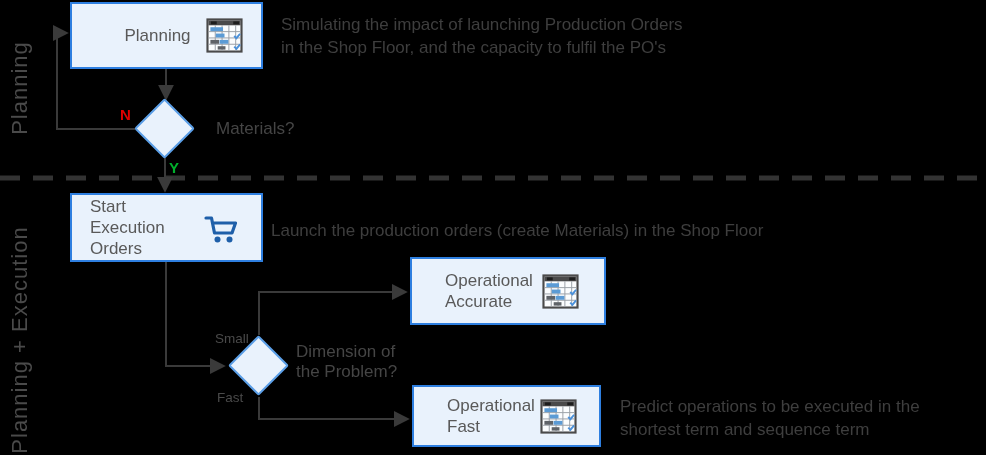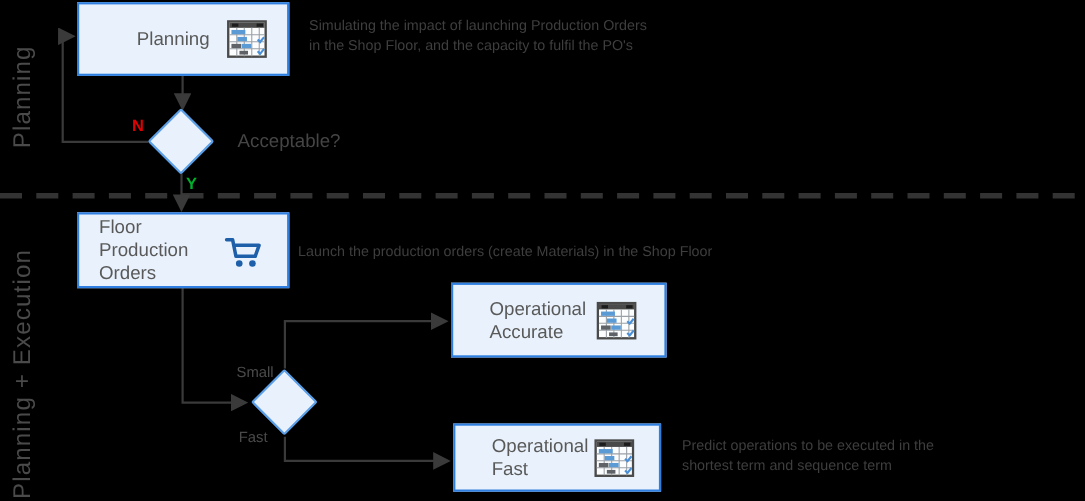--- a/index.html
+++ b/index.html
@@ -25,21 +25,21 @@
   .box-fast{left:412px;top:385px;width:189px;height:62px;justify-content:space-between;padding:0 22px 0 33px;}
   .diamond{
     position:absolute;width:43px;height:43px;box-sizing:border-box;background:#e9f2fc;
     border:2px solid #5b9ee6;transform:rotate(45deg);border-radius:2px;
   }
   .diamond-acceptable{left:143px;top:107px;}
   .diamond-dimension{left:237px;top:344px;}
   .question{position:absolute;color:#454545;font-size:17px;line-height:1.18;white-space:pre-line;}
   .q-acceptable{left:216px;top:119px;}
   .q-dimension{left:296px;top:342px;}
-  .note{position:absolute;color:#3e3e3e;font-size:13px;line-height:1.35;white-space:pre-line;}
+  .note{position:absolute;color:#3e3e3e;font-size:17px;line-height:1.35;white-space:pre-line;}
   .note-planning{left:281px;top:14px;}
   .note-start{left:271px;top:220px;}
   .note-accurate{left:617px;top:279px;}
   .note-fast{left:620px;top:396px;}
   .branch{position:absolute;font-weight:bold;font-size:15px;}
   .branch-n{left:120px;top:106px;color:#e00000;}
   .branch-y{left:169px;top:159px;color:#00b02c;}
   .branch-size{position:absolute;color:#4a4a4a;font-size:13.5px;}
   .branch-small{left:215px;top:331px;width:32px;}
   .branch-large{left:217px;top:390px;}
@@ -92,36 +92,38 @@
       <path d="M29 18.5l2.3 2.3 3.7-4.6" stroke="#4a90d9" stroke-width="2" fill="none"></path>
       <path d="M29 29.5l2.3 2.3 3.7-4.6" stroke="#4a90d9" stroke-width="2" fill="none"></path>
     </svg>
   </div>
   <div class="note note-planning">Simulating the impact of launching Production Orders
 in the Shop Floor, and the capacity to fulfil the PO's</div>
 
   <div class="diamond diamond-acceptable"></div>
   <span class="branch branch-n">N</span>
   <span class="branch branch-y">Y</span>
-  <div class="question q-acceptable">Acceptable?</div>
+  <div class="question q-acceptable">Materials?</div>
 
   <div class="box box-start">
-    <span class="node-label">Floor Production
+    <span class="node-label">Start Execution
 Orders</span>
     <svg class="icon" width="40" height="36" viewBox="0 0 40 36">
       <path d="M4 8 H9.5 L12.5 23 H30 L33.5 13 H11" fill="none" stroke="#1e5fa9" stroke-width="3.2" stroke-linejoin="round" stroke-linecap="round"></path>
       <circle cx="15.5" cy="29.5" r="3" fill="#1e5fa9"></circle>
       <circle cx="27.5" cy="29.5" r="3" fill="#1e5fa9"></circle>
     </svg>
   </div>
   <div class="note note-start">Launch the production orders (create Materials) in the Shop Floor</div>
 
   <div class="diamond diamond-dimension"></div>
   <span class="branch-size branch-small">Small</span>
   <span class="branch-size branch-large">Fast</span>
+  <div class="question q-dimension">Dimension of
+the Problem?</div>
 
   <div class="box box-accurate">
     <span class="node-label">Operational
 Accurate</span>
     <svg class="icon" width="37" height="35" viewBox="0 0 38 36">
       <rect x="1.5" y="1.5" width="35" height="33" fill="#fbfdfe" stroke="#4a4a4a" stroke-width="2.2"></rect>
       <rect x="2.5" y="2.5" width="33" height="5" fill="#4a4a4a"></rect>
       <rect x="5" y="3.5" width="6" height="3" fill="#1c1c1c"></rect>
       <rect x="28" y="3.5" width="6" height="3" fill="#1c1c1c"></rect>
       <g stroke="#9aa0a6" stroke-width="1">

